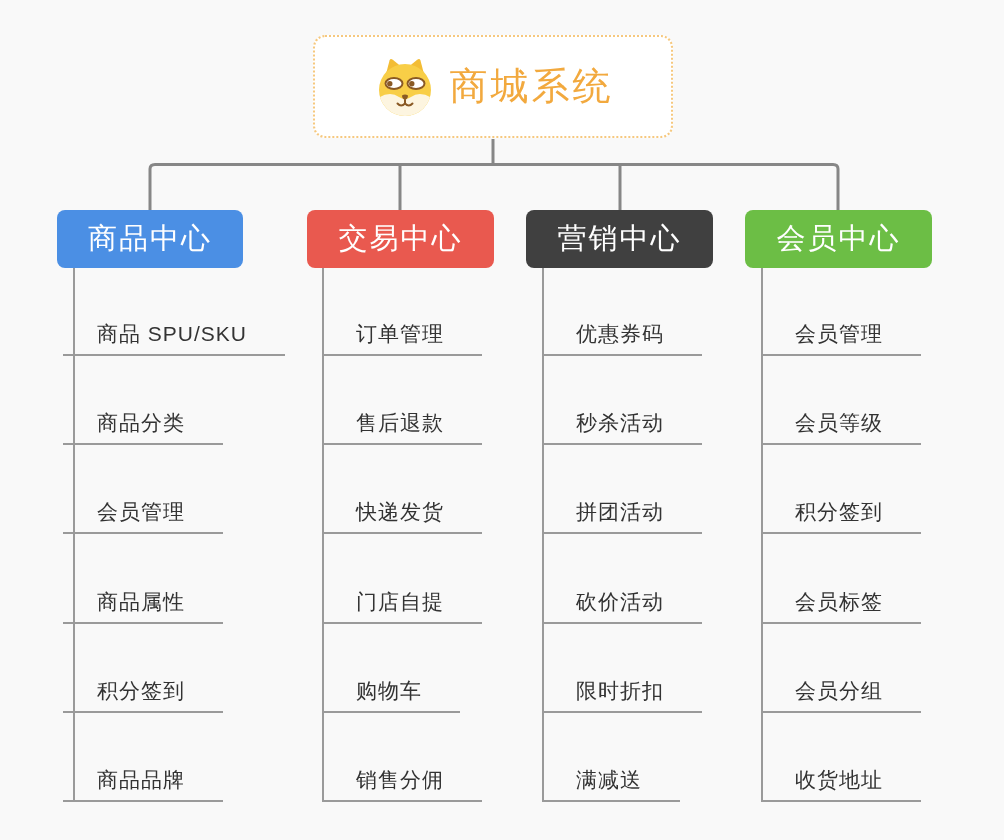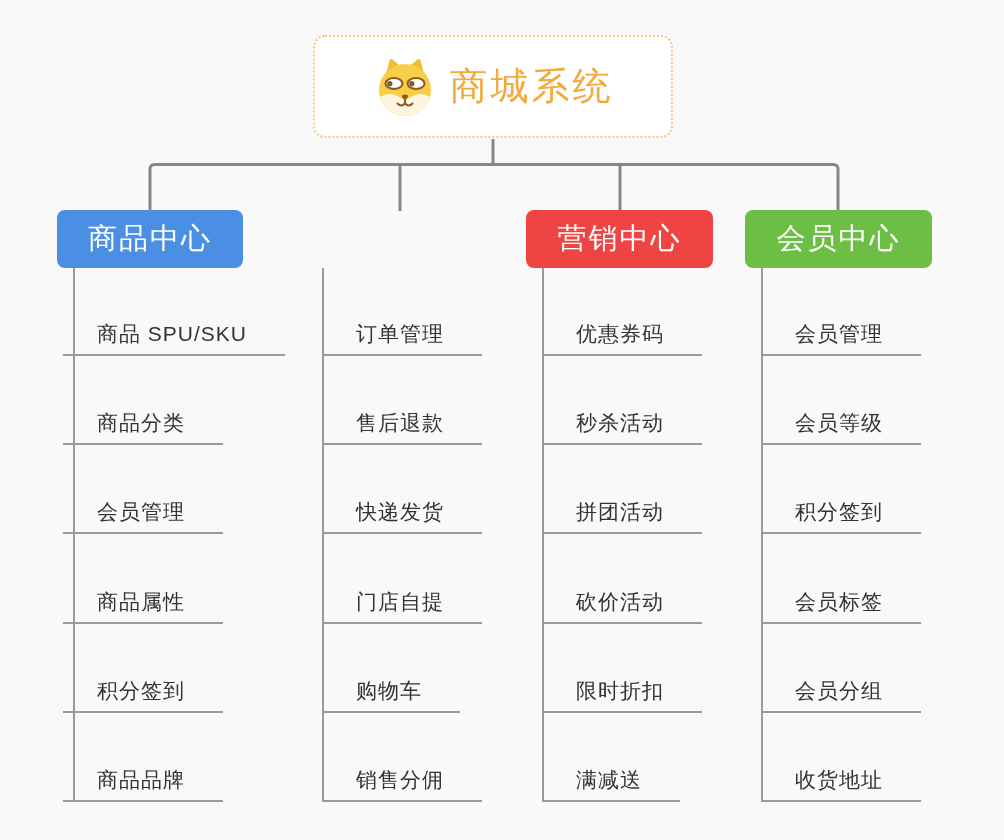--- a/index.html
+++ b/index.html
@@ -119,21 +119,24 @@
       <circle cx="38.8" cy="26.8" r="2.7" fill="#8a5a25"></circle>
       <path d="M29 38.5 Q32 36.5 35 38.5 Q35 41.5 32 43 Q29 41.5 29 38.5 Z" fill="#8a5a25"></path>
       <path d="M32 43 L32 46.5 M24.5 46.5 Q28.2 50.5 32 46.5 Q35.8 50.5 39.5 46.5" stroke="#8a5a25" stroke-width="2" fill="none" stroke-linecap="round"></path>
     </svg>
     <span class="root-title">商城系统</span>
   </div>
 
   <div class="branch-node branch-0" style="background-color: rgb(75, 143, 228);">
     <span>商品中心</span>
   </div>
-  <div class="branch-node branch-2" style="background-color: #ef4444;">
+  <div class="branch-node branch-1" style="background-color: rgb(233, 89, 79);">
+    <span>交易中心</span>
+  </div>
+  <div class="branch-node branch-2" style="background-color: #404040;">
     <span>营销中心</span>
   </div>
   <div class="branch-node branch-3" style="background-color: rgb(108, 190, 69);">
     <span>会员中心</span>
   </div>
 
   <div class="spine spine-0"></div>
   <div class="spine spine-1"></div>
   <div class="spine spine-2"></div>
   <div class="spine spine-3"></div>

